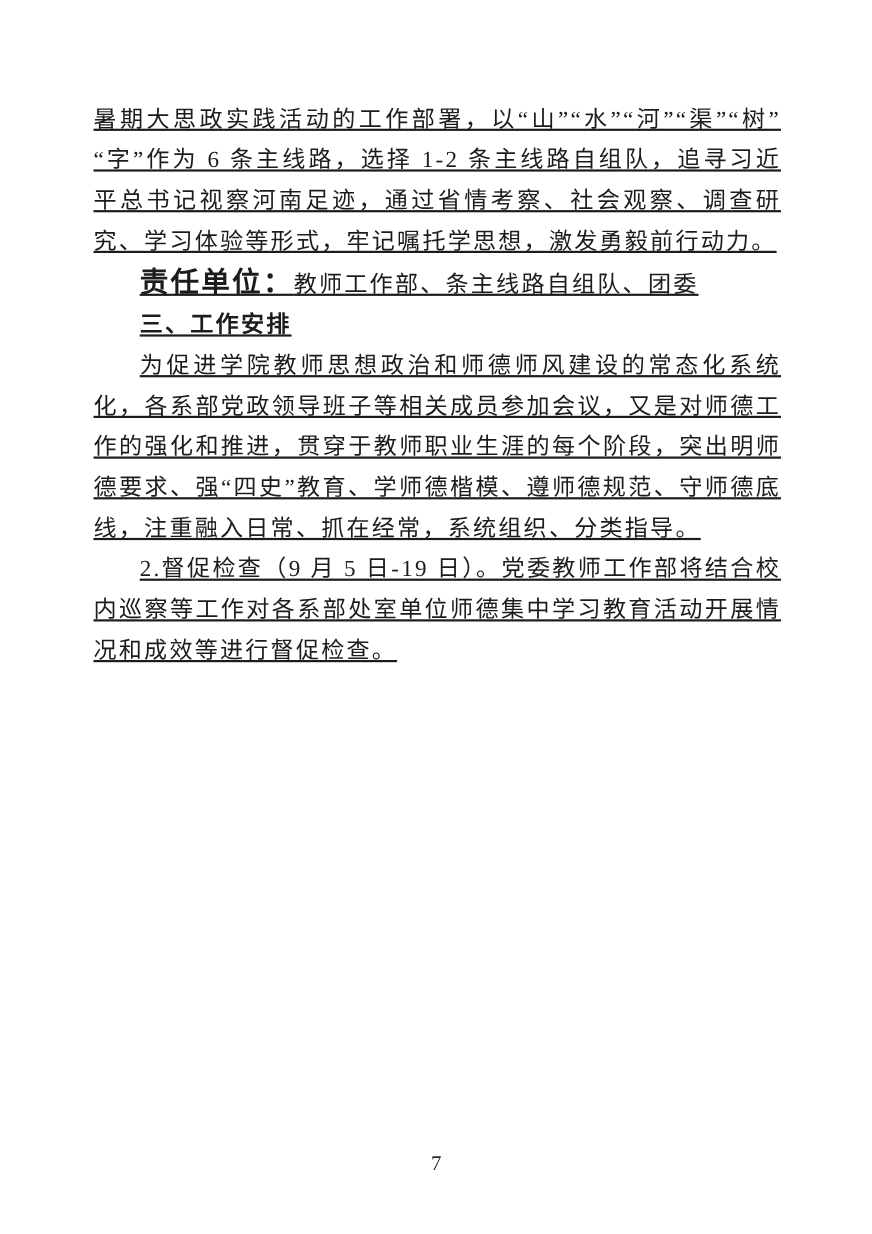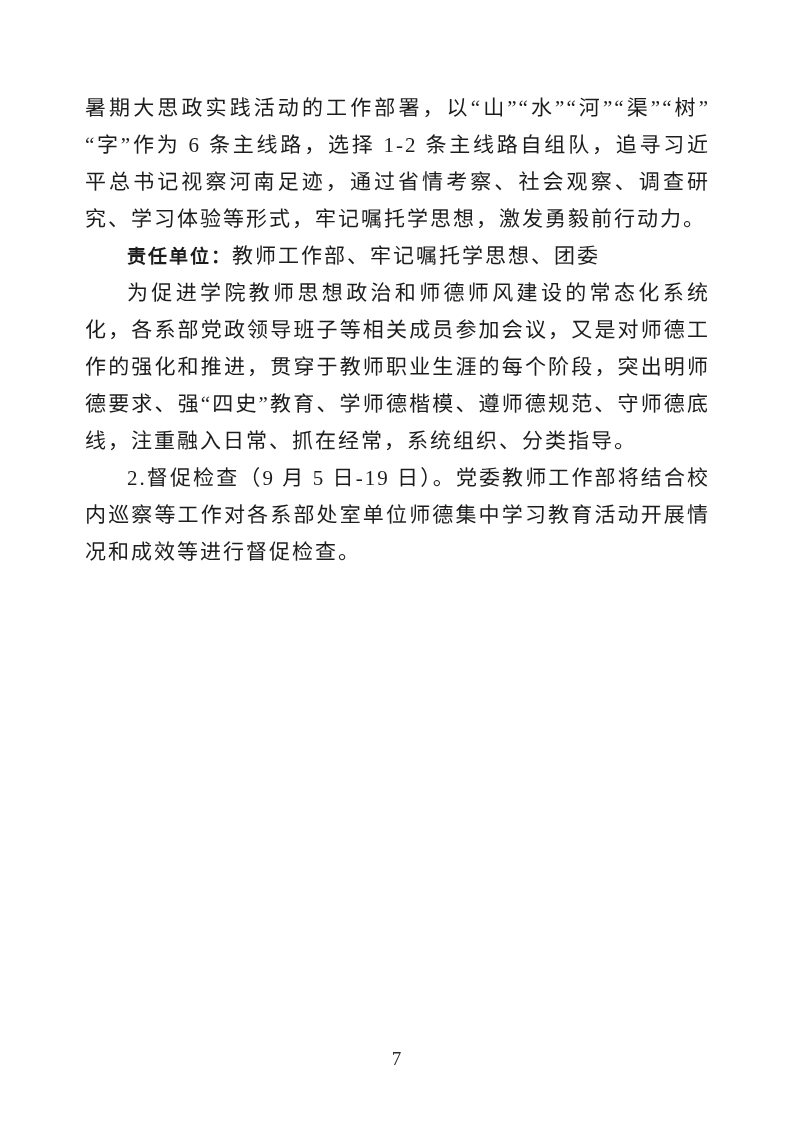--- a/index.html
+++ b/index.html
@@ -24,28 +24,29 @@
     font-size: 21px;
     line-height: 37px;
     letter-spacing: 2px;
     text-align: justify;
     text-justify: inter-character;
   }
   .para {
     margin: 0;
     padding: 0;
     text-indent: 2em;
+    text-decoration: underline;
   }
   .para.no-indent {
     text-indent: 0;
   }
   .label-bold {
     font-weight: bold;
     font-family: "Liberation Sans", "DejaVu Sans", sans-serif;
-    font-size: 19px;
+    font-size: 26px;
   }
   .heading {
     font-weight: bold;
     font-family: "Liberation Sans", "DejaVu Sans", sans-serif;
   }
   .b {
     font-weight: bold;
   }
   .footer {
     position: absolute;
@@ -60,22 +61,23 @@
 </style>
 </head>
 <body>
 
 <div class="page">
 
   <div class="doc-body">
 
     <p class="para no-indent">暑期大思政实践活动的工作部署，以“山”“水”“河”“渠”“树”“字”作为 6 条主线路，选择 1-2 条主线路自组队，追寻习近平总书记视察河南足迹，通过省情考察、社会观察、调查研究、学习体验等形式，牢记嘱托学思想，激发勇毅前行动力。</p>
 
-    <p class="para"><span class="label-bold">责任单位：</span><span>教师工作部、牢记嘱托学思想、团委</span></p>
+    <p class="para"><span class="label-bold">责任单位：</span><span>教师工作部、条主线路自组队、团委</span></p>
 
+    <p class="para heading">三、工作安排</p>
 
     <p class="para">为促进学院教师思想政治和师德师风建设的常态化系统化，各系部党政领导班子等相关成员参加会议，又是对师德工作的强化和推进，贯穿于教师职业生涯的每个阶段，突出明师德要求、强“四史”教育、学师德楷模、遵师德规范、守师德底线，注重融入日常、抓在经常，系统组织、分类指导。</p>
 
 
     <p class="para">2.督促检查（9 月 5 日-19 日）。党委教师工作部将结合校内巡察等工作对各系部处室单位师德集中学习教育活动开展情况和成效等进行督促检查。</p>
 
 
   </div>
 
   <div class="footer">

